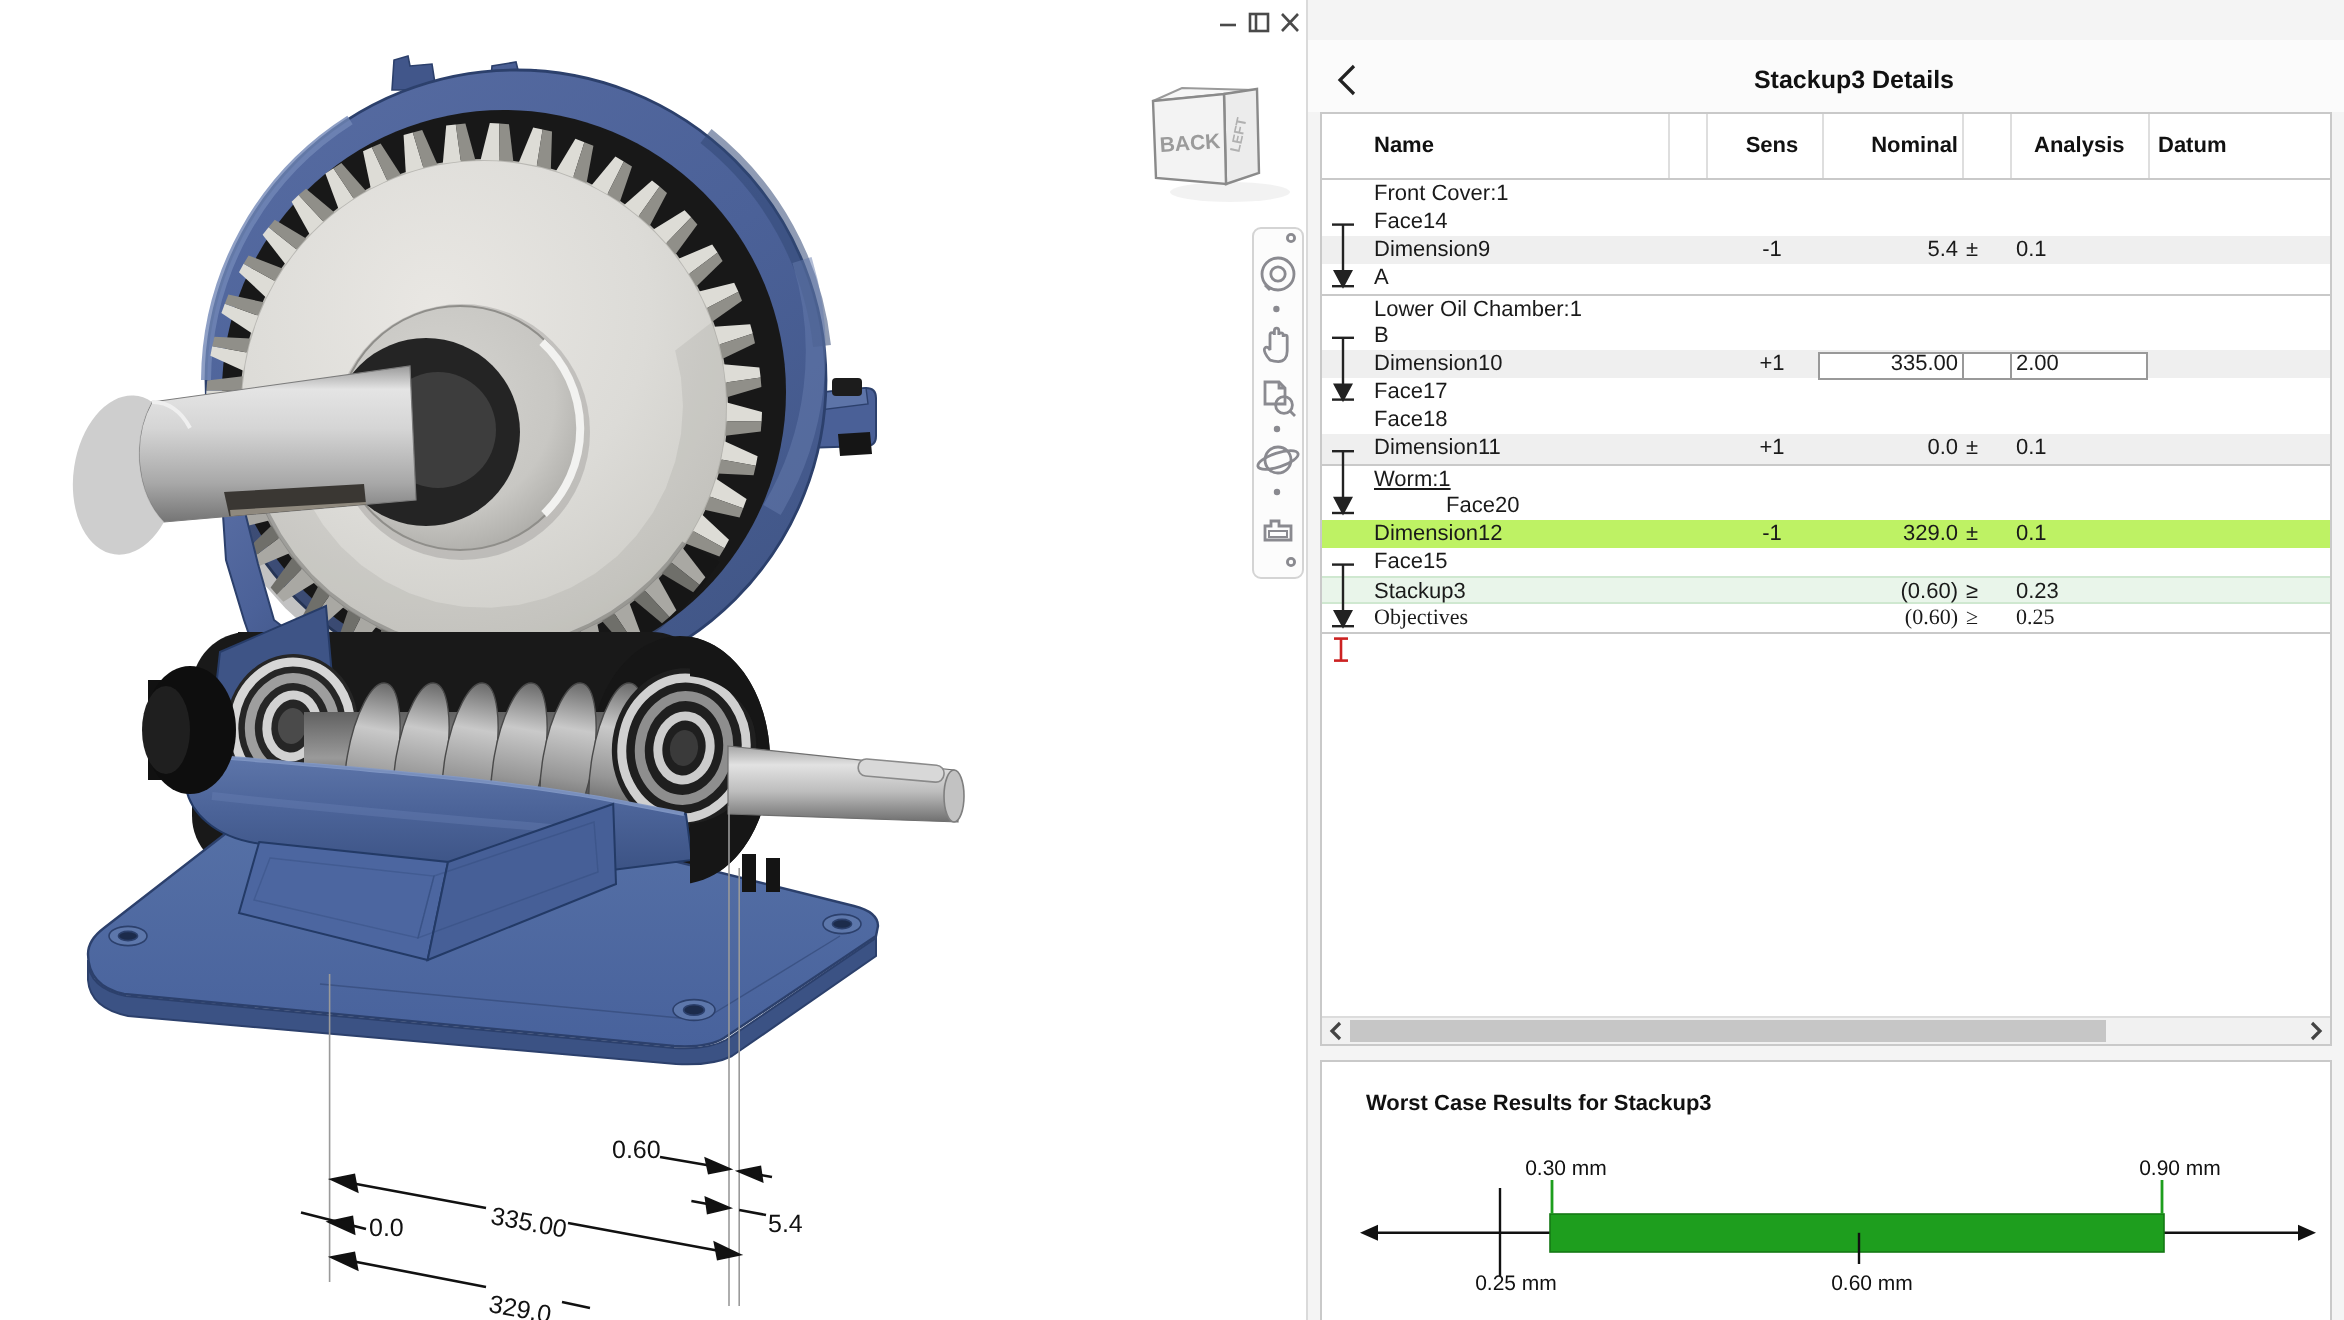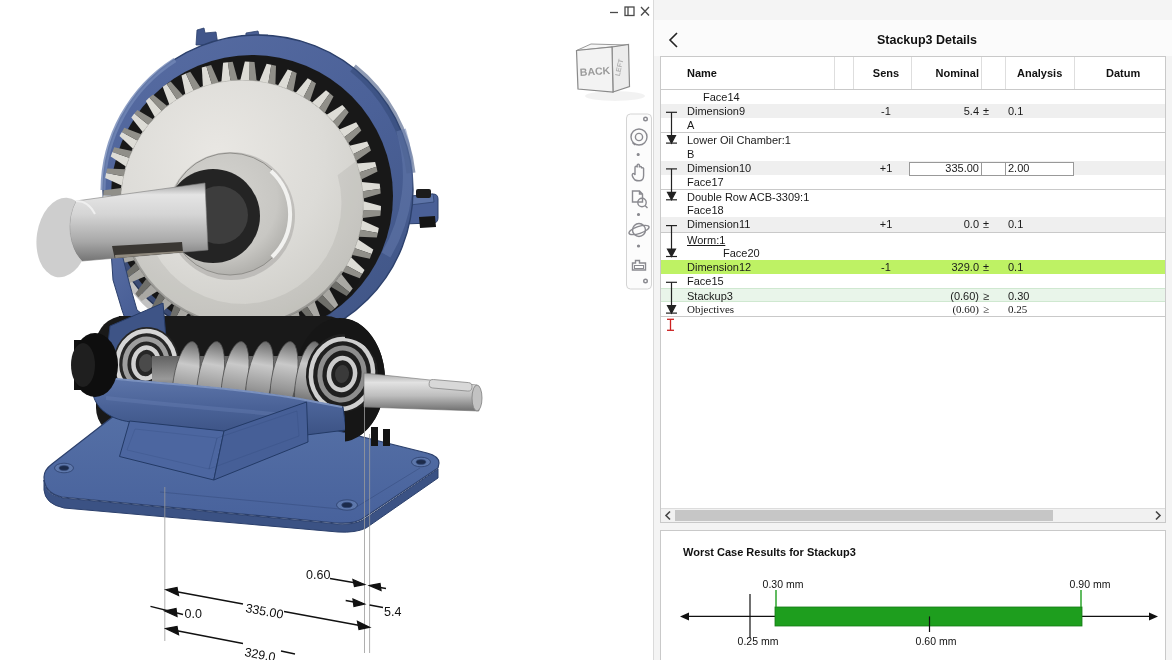--- a/index.html
+++ b/index.html
@@ -343,31 +343,37 @@
         <path d="M 9,2 L 2,9 L 9,16" fill="none" stroke="#222" stroke-width="1.6"></path>
       </svg>
   </div>
   <div style="position:absolute;left:14px;top:33px;width:518px;text-align:center;font-size:12.5px;font-weight:bold;color:#111;">Stackup3 Details</div>
   <div class="tbox" style="left:6px;top:56px;width:504px;height:465px;">
     <div style="position:relative;height:32px;border-bottom:1px solid #c9c9c9;font-size:11px;font-weight:bold;color:#111;">
       <span style="position:absolute;left:26px;top:10px;">Name</span>
       <span style="position:absolute;left:210px;top:10px;width:30px;text-align:center;">Sens</span>
       <span style="position:absolute;right:186px;top:10px;">Nominal</span>
       <span style="position:absolute;left:356px;top:10px;">Analysis</span>
-      <span style="position:absolute;left:445px;top:10px;">Datum</span>
+      <span style="position:absolute;left:418px;top:10px;">Datum</span>
       <div style="position:absolute;top:0;bottom:0;left:173px;border-left:1px solid #dedede;"></div>
       <div style="position:absolute;top:0;bottom:0;left:192px;border-left:1px solid #dedede;"></div>
       <div style="position:absolute;top:0;bottom:0;left:250px;border-left:1px solid #dedede;"></div>
       <div style="position:absolute;top:0;bottom:0;left:320px;border-left:1px solid #dedede;"></div>
       <div style="position:absolute;top:0;bottom:0;left:344px;border-left:1px solid #dedede;"></div>
       <div style="position:absolute;top:0;bottom:0;left:413px;border-left:1px solid #dedede;"></div>
     </div>
     <div style="font-size:11px;color:#1a1a1a;">
 <div style="position:relative;height:14.17px;line-height:14.17px;">
-          <span style="position:absolute;left:42px;">Face14</span>
+          <span style="position:absolute;left:26px;">Front Cover:1</span>
+          <span style="position:absolute;right:186px;"></span>
+          <span style="position:absolute;left:322px;"></span>
+          <span style="position:absolute;left:347px;"></span>
+        </div>
+<div style="position:relative;height:14.17px;line-height:14.17px;">
+          <span style="position:absolute;left:26px;">Face14</span>
           <span style="position:absolute;right:186px;"></span>
           <span style="position:absolute;left:322px;"></span>
           <span style="position:absolute;left:347px;"></span>
         </div>
 <div style="position:relative;height:14.17px;line-height:14.17px;background:#efefef;">
           <span style="position:absolute;left:26px;">Dimension9</span>
           <span style="position:absolute;left:210px;width:30px;text-align:center;">-1</span>
           <span style="position:absolute;right:186px;">5.4</span>
           <span style="position:absolute;left:322px;">±</span>
           <span style="position:absolute;left:347px;">0.1</span>
@@ -398,26 +404,20 @@
             <div style="position:absolute;left:70px;top:0;bottom:0;width:25px;border-right:1px solid #999;"></div>
             <div style="position:absolute;left:96px;top:0;bottom:0;right:0;padding-left:2px;">2.00</div>
           </div>
         </div>
 <div style="position:relative;height:14.17px;line-height:14.17px;">
           <span style="position:absolute;left:26px;">Face17</span>
           <span style="position:absolute;right:186px;"></span>
           <span style="position:absolute;left:322px;"></span>
           <span style="position:absolute;left:347px;"></span>
         </div>
-<div style="position:relative;height:14.17px;line-height:14.17px;border-top:1px solid #c9c9c9;box-sizing:border-box;">
-          <span style="position:absolute;left:26px;">Double Row ACB-3309:1</span>
-          <span style="position:absolute;right:186px;"></span>
-          <span style="position:absolute;left:322px;"></span>
-          <span style="position:absolute;left:347px;"></span>
-        </div>
 <div style="position:relative;height:14.17px;line-height:14.17px;">
           <span style="position:absolute;left:26px;">Face18</span>
           <span style="position:absolute;right:186px;"></span>
           <span style="position:absolute;left:322px;"></span>
           <span style="position:absolute;left:347px;"></span>
         </div>
 <div style="position:relative;height:14.17px;line-height:14.17px;background:#efefef;text-decoration:underline;">
           <span style="position:absolute;left:26px;">Dimension11</span>
           <span style="position:absolute;left:210px;width:30px;text-align:center;">+1</span>
           <span style="position:absolute;right:186px;">0.0</span>
@@ -446,21 +446,21 @@
 <div style="position:relative;height:14.17px;line-height:14.17px;">
           <span style="position:absolute;left:26px;">Face15</span>
           <span style="position:absolute;right:186px;"></span>
           <span style="position:absolute;left:322px;"></span>
           <span style="position:absolute;left:347px;"></span>
         </div>
 <div style="position:relative;height:14.17px;line-height:14.17px;background:#e9f5ea;border-top:1px solid #cfe8d0;border-bottom:1px solid #cfe8d0;box-sizing:border-box;">
           <span style="position:absolute;left:26px;">Stackup3</span>
           <span style="position:absolute;right:186px;">(0.60)</span>
           <span style="position:absolute;left:322px;">≥</span>
-          <span style="position:absolute;left:347px;">0.30</span>
+          <span style="position:absolute;left:347px;">0.23</span>
         </div>
 <div style="position:relative;height:14.17px;line-height:14.17px;border-bottom:1px solid #c9c9c9;box-sizing:border-box;font-family:Liberation Serif, serif;">
           <span style="position:absolute;left:26px;">Objectives</span>
           <span style="position:absolute;right:186px;">(0.60)</span>
           <span style="position:absolute;left:322px;">≥</span>
           <span style="position:absolute;left:347px;">0.25</span>
         </div>
     </div>
     <svg width="20" height="270" viewBox="0 0 20 270" style="position:absolute;left:2px;top:33.5px">
         <g stroke="#222" stroke-width="1.2" fill="#222">

